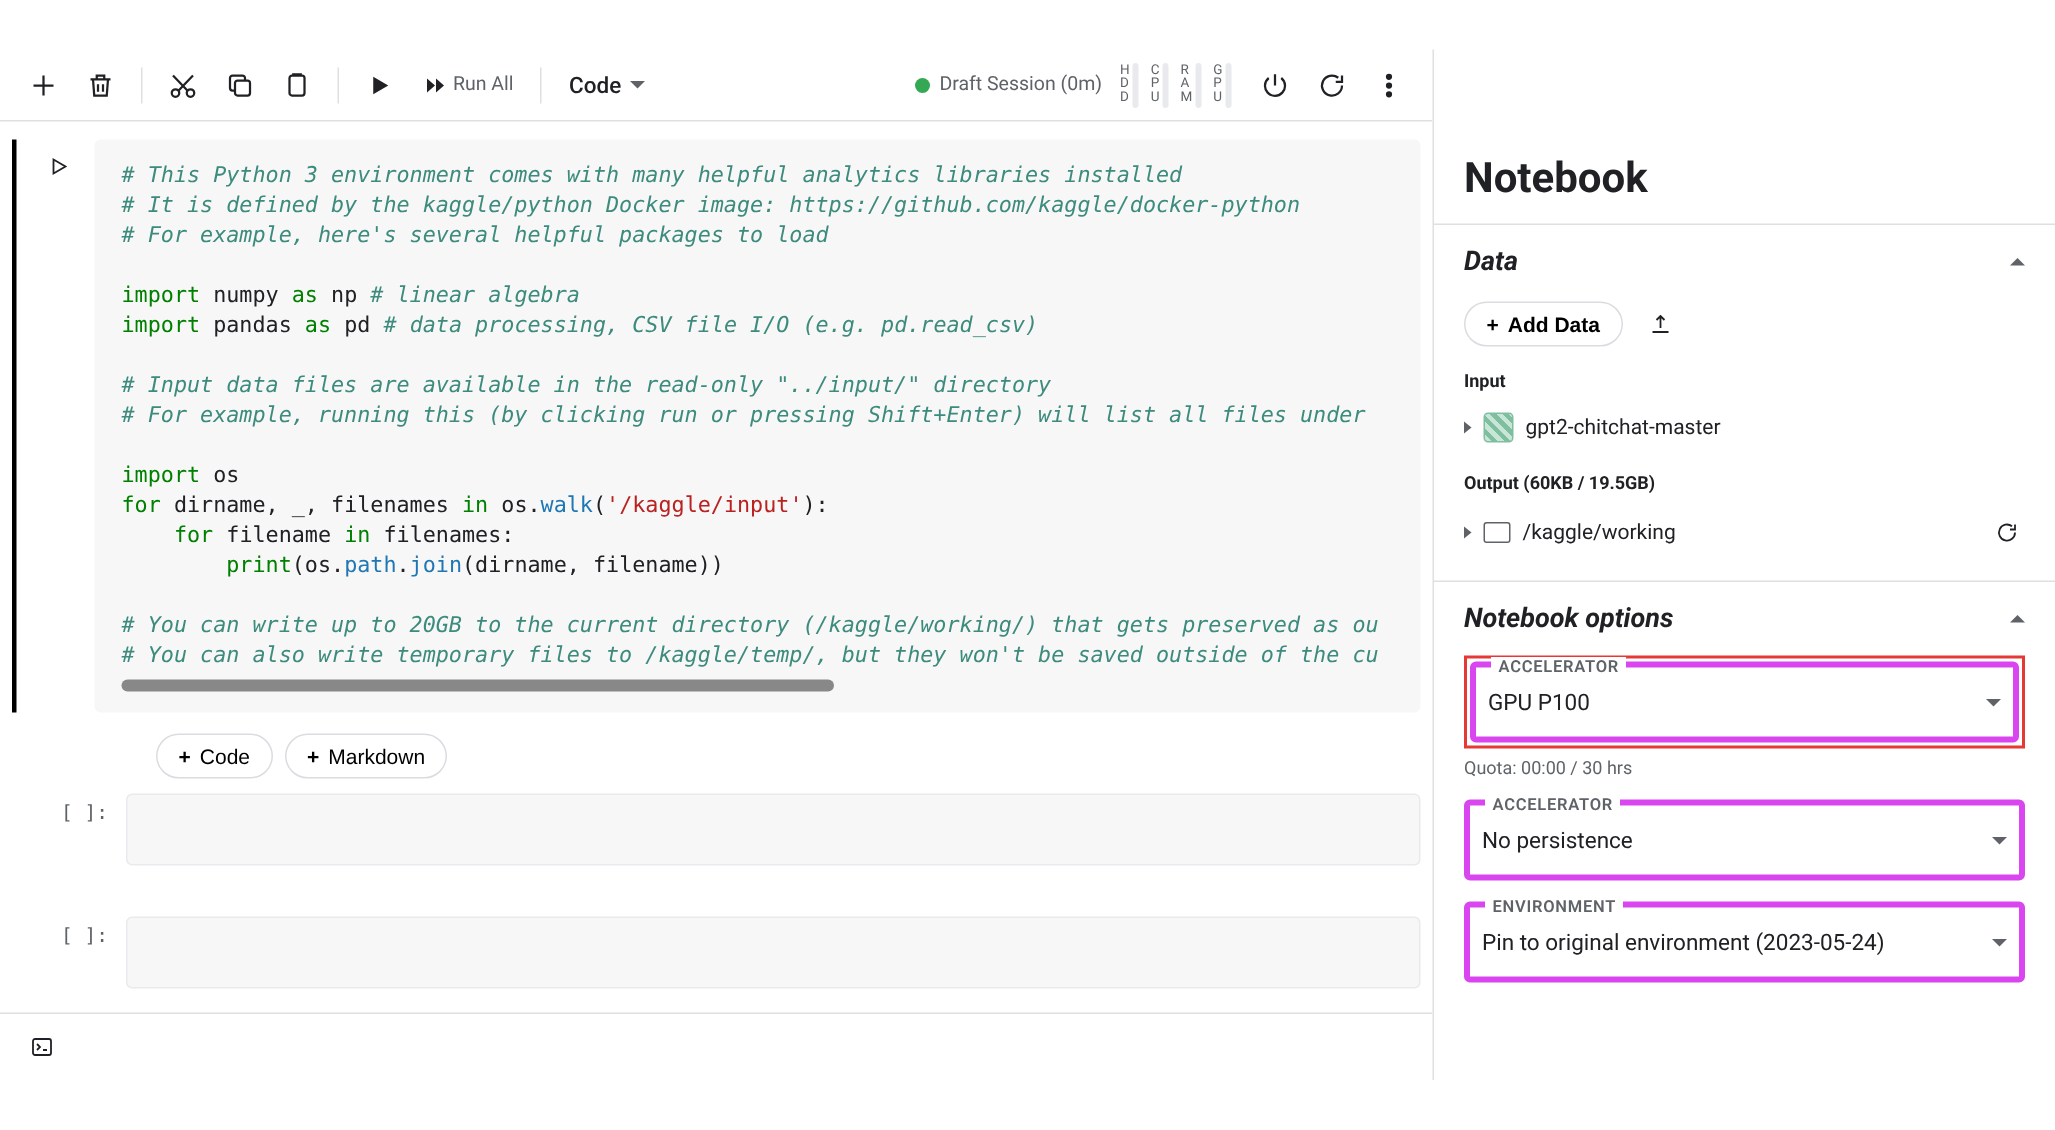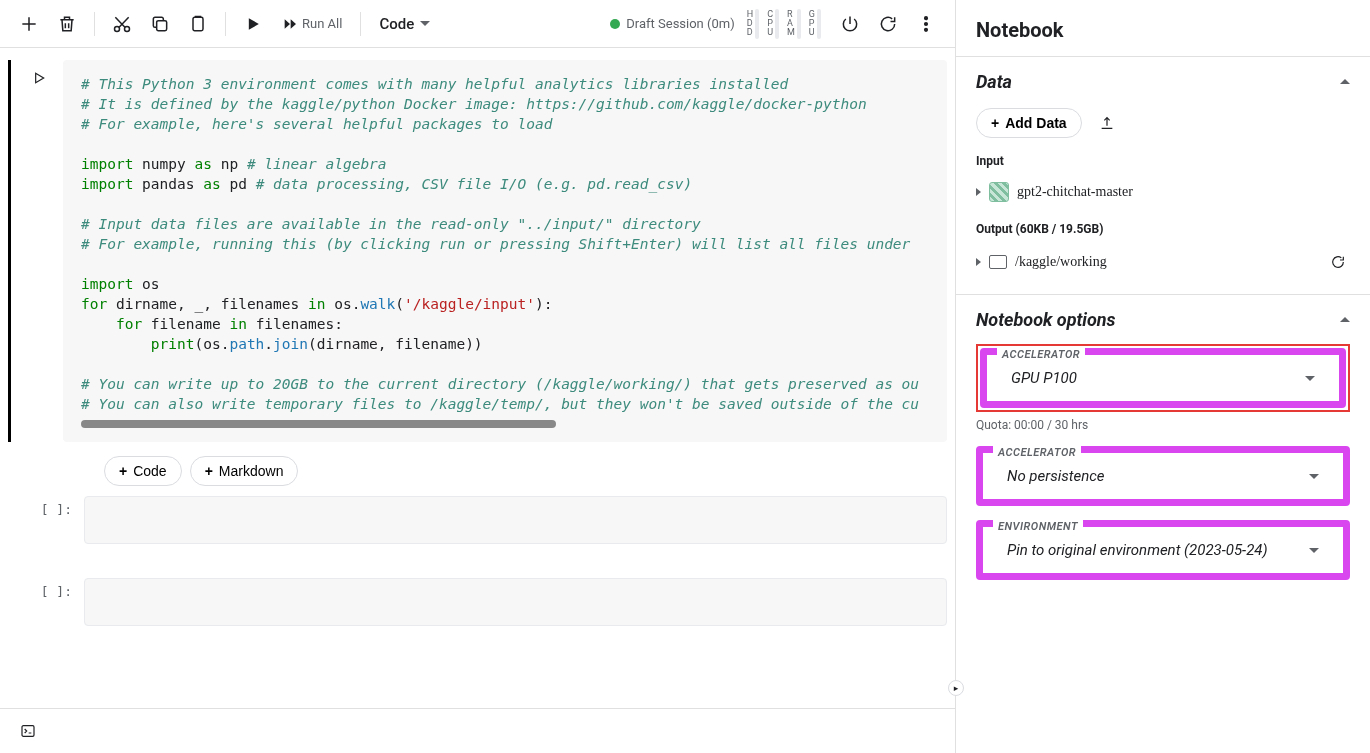--- a/index.html
+++ b/index.html
@@ -1,17 +1,17 @@
 <!DOCTYPE html>
 <html><head>
 <meta charset="utf-8">
 <style>
   * { box-sizing: border-box; margin: 0; padding: 0; }
   body { font-family: -apple-system, BlinkMacSystemFont, "Segoe UI", Roboto, sans-serif; font-size: 14px; color: #202124; background: #fff; }
-  .app { display: flex; height: 753px; width: 1370px; }
+  .app { display: flex; height: 753px; width: 1370px; align-items: center; }
   .main { flex: 1; display: flex; flex-direction: column; border-right: 1px solid #e0e0e0; overflow: hidden; }
   .toolbar { display: flex; align-items: center; padding: 8px 12px; border-bottom: 1px solid #e0e0e0; gap: 4px; height: 48px; }
   .tb-btn { width: 34px; height: 34px; display: flex; align-items: center; justify-content: center; border: none; background: none; cursor: pointer; border-radius: 4px; }
   .tb-divider { width: 1px; height: 24px; background: #e0e0e0; margin: 0 6px; }
   .run-all { display: flex; align-items: center; gap: 4px; font-size: 13px; color: #5f6368; cursor: pointer; padding: 4px 8px; border-radius: 4px; }
   .cell-type { display: flex; align-items: center; font-size: 15px; font-weight: 500; cursor: pointer; padding: 4px 8px; gap: 6px; }
   .session { display: flex; align-items: center; gap: 6px; font-size: 13px; color: #5f6368; margin-left: auto; }
   .dot-green { width: 10px; height: 10px; background: #34a853; border-radius: 50%; }
   .meters { display: flex; gap: 8px; margin: 0 8px; }
   .meter { display: flex; align-items: center; gap: 2px; }
@@ -34,34 +34,34 @@
   .tok-comment { color: #3d8b7d; font-style: italic; }
   .tok-kw { color: #008000; font-weight: normal; }
   .tok-str { color: #ba2121; }
   .tok-builtin { color: #008000; }
   .tok-attr { color: #1f77b4; }
 
   .console-bar { border-top: 1px solid #e0e0e0; padding: 8px 14px; }
 
   .sidebar { width: 414px; display: flex; flex-direction: column; position: relative; }
   .sb-scroll { flex:1; overflow-y:auto; }
-  .sb-title { font-size: 20px; font-weight: 700; padding: 18px 20px 14px; }
+  .sb-title { font-size: 28px; font-weight: 700; padding: 18px 20px 14px; }
   .sb-section { border-top: 1px solid #e0e0e0; padding: 14px 20px; }
   .sb-header { display: flex; justify-content: space-between; align-items: center; font-size: 18px; font-weight: 700; cursor: pointer; font-style: italic; }
   .add-data { display: flex; align-items: center; gap: 8px; margin: 14px 0 8px; }
   .add-data-btn { display: flex; align-items: center; gap: 6px; border: 1px solid #dadce0; background: #fff; border-radius: 18px; padding: 6px 14px; font-size: 14px; font-weight:600; cursor: pointer; }
   .sb-sub { font-size: 12px; font-weight: 700; margin: 14px 0 8px; }
-  .sb-row { display: flex; align-items: center; gap: 8px; padding: 6px 0; font-size: 14px; font-family: Liberation Serif, serif; }
+  .sb-row { display: flex; align-items: center; gap: 8px; padding: 6px 0; font-size: 14px; }
   .sb-icon-sq { width: 20px; height: 20px; border-radius: 3px; background: repeating-linear-gradient(45deg,#c7e6d8,#c7e6d8 3px,#7fbfa0 3px,#7fbfa0 6px); border:1px solid #7fbfa0; }
   .caret-r { width:0; height:0; border-top:4px solid transparent; border-bottom:4px solid transparent; border-left:5px solid #5f6368; }
   .folder-icon { width:18px; height:14px; border:1.5px solid #5f6368; border-radius:2px; position:relative; }
 
   .field-group { margin-top: 14px; }
   .field-label { font-size: 11px; font-weight: 600; color: #5f6368; letter-spacing: 0.5px; position: absolute; top: -7px; left: 10px; background: #fff; padding: 0 5px; }
-  .field-box { position: relative; border: 7px solid #d946ef; border-radius: 4px; padding: 14px 24px; display: flex; justify-content: space-between; align-items: center; cursor: pointer; font-size: 15px; font-style: italic; }
+  .field-box { position: relative; border: 4px solid #d946ef; border-radius: 4px; padding: 14px 8px; display: flex; justify-content: space-between; align-items: center; cursor: pointer; font-size: 15px; }
   .highlight-red { border: 2px solid #e53935; padding: 2px; }
   .quota { font-size: 12px; color: #5f6368; margin-top: 6px; }
   .expand-toggle { position:absolute; left:-8px; top:680px; width:16px; height:16px; border:1px solid #dadce0; border-radius:50%; background:#fff; display:flex; align-items:center; justify-content:center; font-size:9px; cursor:pointer; }
 
   svg.icon { width: 20px; height: 20px; stroke: #202124; stroke-width: 1.8; fill: none; }
   svg.icon-sm { width: 16px; height: 16px; stroke: #202124; stroke-width: 1.8; fill: none; }
   .chev { width:0; height:0; border-left:5px solid transparent; border-right:5px solid transparent; }
   .chev-down { border-top:5px solid #5f6368; }
   .chev-up { border-bottom:5px solid #5f6368; }
 </style>

